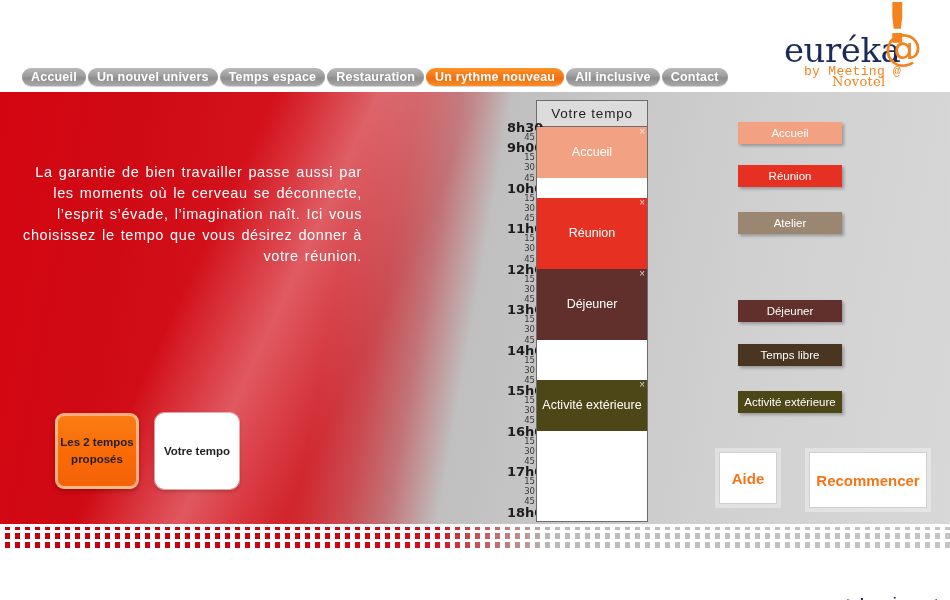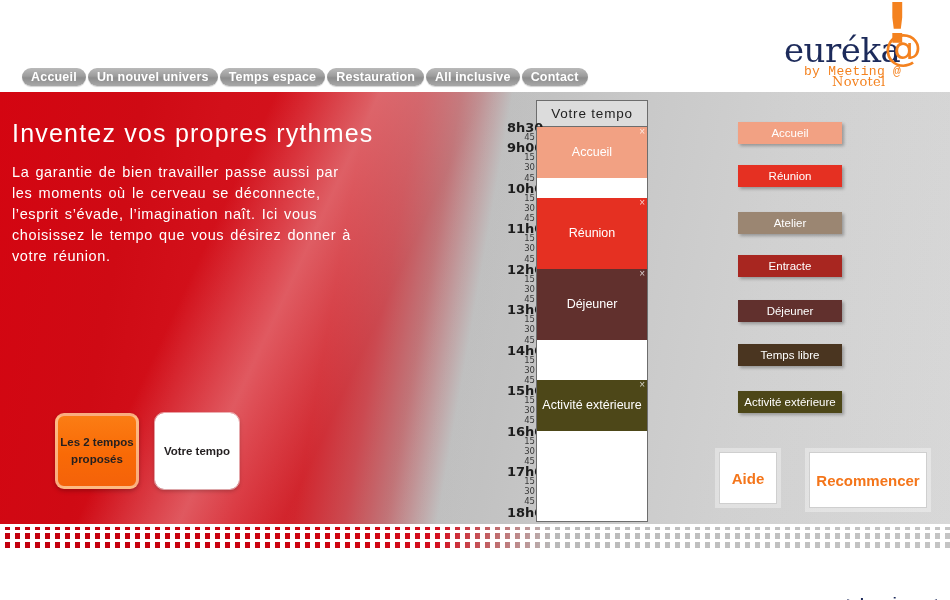--- a/index.html
+++ b/index.html
@@ -73,21 +73,21 @@
 
   
   #heading {
     position: absolute; left: 12px; top: 27px;
     color: #ffffff; font-size: 25px; font-weight: normal;
     letter-spacing: 1.2px; white-space: nowrap;
   }
   #blurb {
     position: absolute; left: 12px; top: 70px; width: 350px;
     color: #ffffff; font-size: 14.5px; line-height: 21px;
-    letter-spacing: 0.6px; word-spacing: 1.5px;
+    letter-spacing: 0.6px; word-spacing: 1.5px; text-align: right;
   }
 
   
   .modebtn {
     position: absolute; width: 84px; height: 76px;
     border-radius: 9px; display: flex; align-items: center; justify-content: center;
     text-align: center; font-size: 11.5px; font-weight: bold; line-height: 17px;
     color: #231f20; cursor: pointer;
   }
   #mode-proposes {
@@ -201,28 +201,28 @@
       <span class="at">@</span>
       <span class="sub1">by Meeting @</span>
       <span class="sub2">Novotel</span>
     </div>
 
     <nav id="nav">
         <div class="navpill">Accueil</div>
         <div class="navpill">Un nouvel univers</div>
         <div class="navpill">Temps espace</div>
         <div class="navpill">Restauration</div>
+        <div class="navpill active">Un rythme nouveau</div>
         <div class="navpill">All inclusive</div>
         <div class="navpill">Contact</div>
       </nav>
   </div>
 
   <div id="stage">
 
-    <h1 id="heading">Inventez vos propres rythmes</h1>
     <p id="blurb">La garantie de bien travailler passe aussi par les moments où le cerveau se déconnecte, l’esprit s’évade, l’imagination naît. Ici vous choisissez le tempo que vous désirez donner à votre réunion.</p>
 
     <div class="modebtn" id="mode-proposes">
       <span>Les 2 tempos proposés</span>
     </div>
     <div class="modebtn" id="mode-votre">
       <span>Votre tempo</span>
     </div>
 
     <div id="schedule">
@@ -296,23 +296,20 @@
     </div>
   <div class="actbtn" style="top: 30px; background: rgb(242, 161, 131);">
         <span>Accueil</span>
       </div>
       <div class="actbtn" style="top: 73px; background: rgb(229, 48, 34);">
         <span>Réunion</span>
       </div>
       <div class="actbtn" style="top: 120px; background: rgb(155, 134, 114);">
         <span>Atelier</span>
       </div>
-      <div class="actbtn" style="top: 163px; background: rgb(168, 38, 32);">
-        <span>Entracte</span>
-      </div>
       <div class="actbtn" style="top: 208px; background: rgb(97, 48, 45);">
         <span>Déjeuner</span>
       </div>
       <div class="actbtn" style="top: 252px; background: rgb(74, 53, 32);">
         <span>Temps libre</span>
       </div>
       <div class="actbtn" style="top: 299px; background: rgb(77, 71, 24);">
         <span>Activité extérieure</span>
       </div>
     </div>

